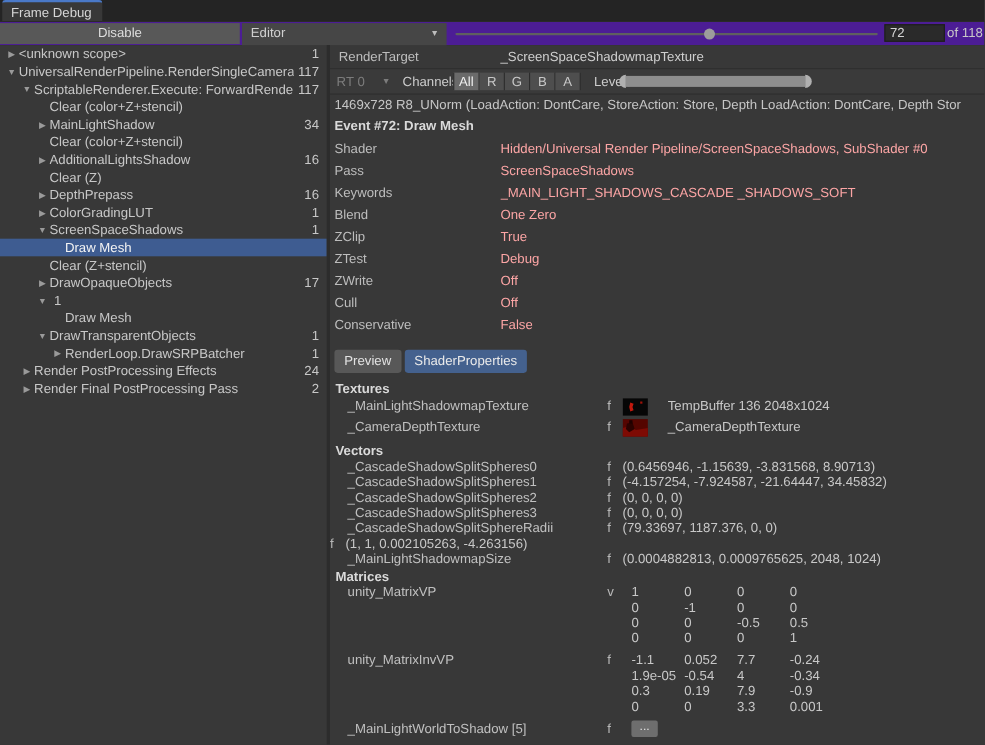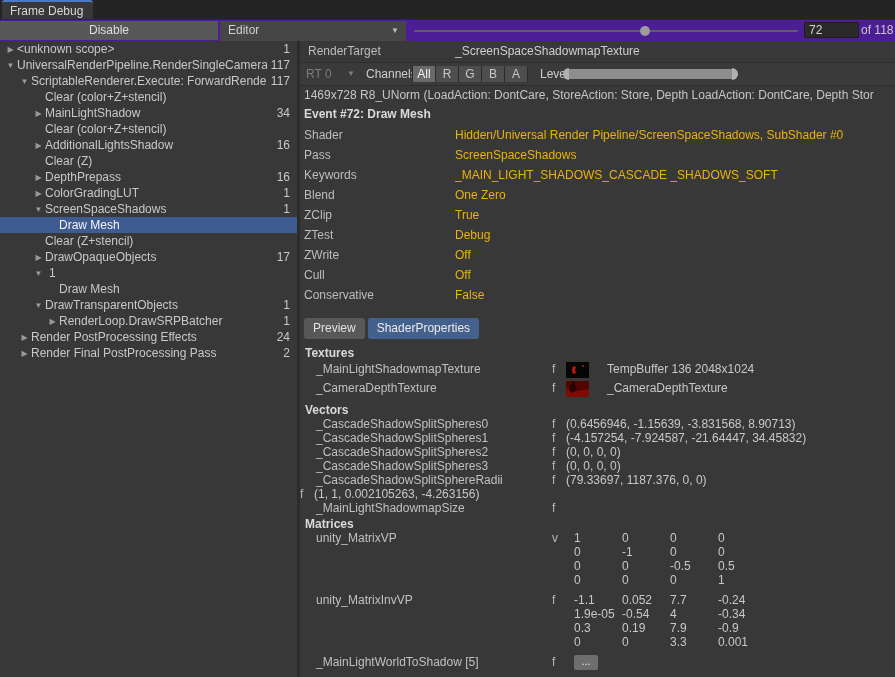--- a/index.html
+++ b/index.html
@@ -53,21 +53,21 @@
   .lev-slider{position:absolute;left:263px;top:5px;width:175px;height:12px;display:flex;align-items:center}
   .lev-cap{width:6px;height:12px;background:#b0b0b0;flex:none}
   .lev-cap.l{border-radius:6px 0 0 6px}
   .lev-cap.r{border-radius:0 6px 6px 0}
   .lev-bar{flex:1 1 auto;height:10px;background:#8e8e8e}
   .surface-info{position:absolute;left:4px;top:47px;width:591px;white-space:nowrap;overflow:hidden;color:#c6c6c6}
   .event-title{position:absolute;left:4px;top:66px;font-weight:bold;color:#dadada}
   .props{position:absolute;left:4px;top:84px;width:591px}
   .prow{height:20px;line-height:20px;display:flex;white-space:nowrap}
   .plabel{width:151px;flex:none;color:#bdbdbd}
-  .pvalue{color:#eab308;overflow:hidden}
+  .pvalue{color:#fca5a5;overflow:hidden}
   .tabs{position:absolute;left:4px;top:277px;display:flex;gap:3px}
   .tabbtn{height:21px;line-height:21px;padding:0 9px;background:#585858;border-radius:3px;color:#e2e2e2}
   .tabbtn.sel{background:#44618e;color:#eaeaea}
   .sections{position:absolute;left:0;top:305px;width:595px}
   .sec-title{height:14px;line-height:14px;font-weight:bold;color:#dadada;padding-left:5px}
   .srow{display:flex;align-items:flex-start;white-space:nowrap;line-height:14px}
   .sname{width:252px;flex:none;padding-left:16px;box-sizing:border-box;color:#c0c0c0;overflow:hidden}
   .sflag{width:14px;flex:none;color:#b8b8b8}
   .sflag.w{width:22px}
   .svalue{color:#c8c8c8}
@@ -332,20 +332,21 @@
         <span class="sflag">f</span>
         <span class="svalue">(79.33697, 1187.376, 0, 0)</span>
       </div>
       <div class="srow vec-row">
         <span class="sflag">f</span>
         <span class="svalue">(1, 1, 0.002105263, -4.263156)</span>
       </div>
       <div class="srow vec-row">
         <span class="sname">_MainLightShadowmapSize</span>
         <span class="sflag">f</span>
+        <span class="svalue">(0.0004882813, 0.0009765625, 2048, 1024)</span>
       </div>
       <div class="spacer2"></div>
       <div class="sec-title">Matrices</div>
       <div class="srow mat-block">
         <span class="sname">unity_MatrixVP</span>
         <span class="sflag w">v</span>
         <div class="mgrid">
           <span>1</span>
           <span>0</span>
           <span>0</span>

